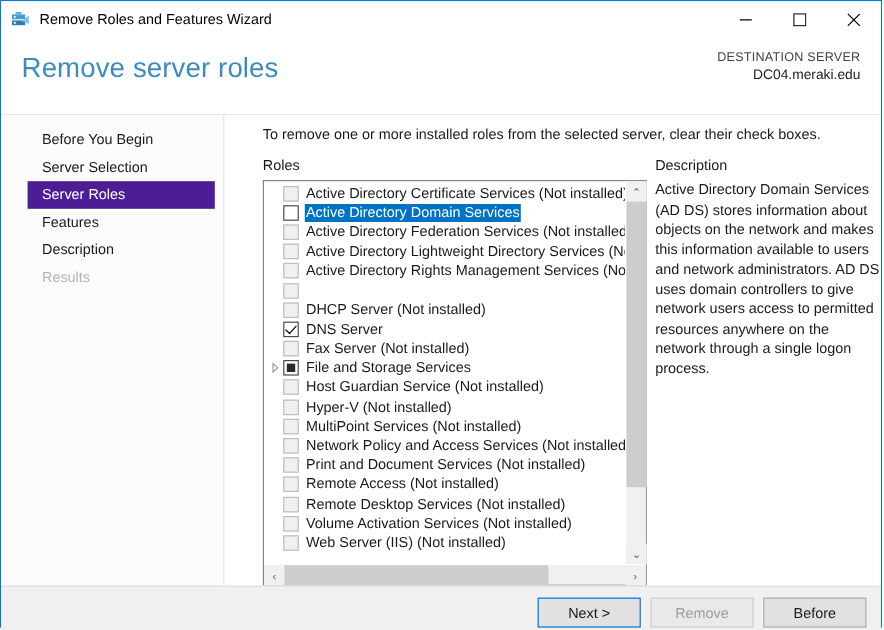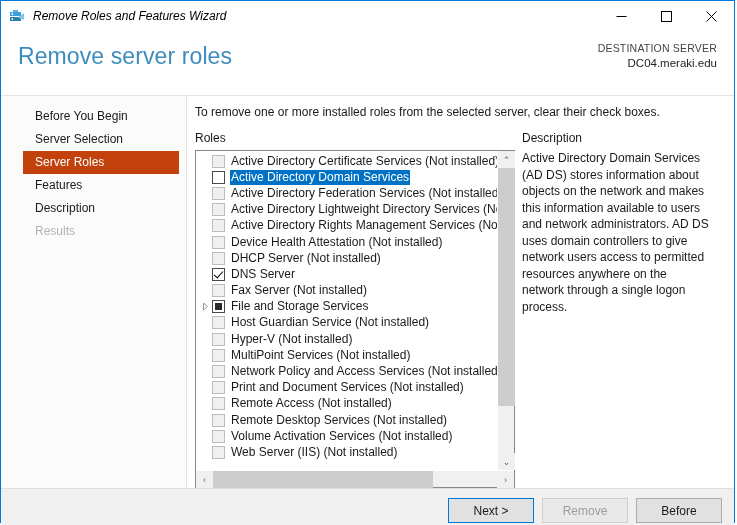--- a/index.html
+++ b/index.html
@@ -36,21 +36,20 @@
     width: 16px;
     height: 16px;
     margin-left: 8px;
     margin-right: 8px;
     flex: 0 0 auto;
   }
   #title-text {
     font-size: 12px;
     color: #000000;
     white-space: nowrap;
-    font-style: italic;
   }
   #winbuttons {
     position: absolute;
     right: 0;
     top: 0;
     display: flex;
     height: 30px;
   }
   .winbtn {
     width: 45px;
@@ -119,31 +118,31 @@
     line-height: 23px;
     margin-left: 22px;
     margin-right: 7px;
     padding-left: 12px;
     font-size: 12px;
     color: #1a1a1a;
     white-space: nowrap;
     cursor: default;
   }
   .nav-item.selected {
-    background: #c2410c;
+    background: #4c1d95;
     color: #ffffff;
   }
   .nav-item.disabled {
     color: #b4b4b4;
   }
 
   
   #main {
     position: absolute;
-    left: 178px;
+    left: 202px;
     top: 0;
     right: 0;
     height: 392px;
   }
   #instruction {
     position: absolute;
     left: 16px;
     top: 9px;
     font-size: 12px;
     color: #1a1a1a;
@@ -433,21 +432,20 @@
               <span class="role-label">Active Directory Lightweight Directory Services (Not installed)</span>
             </div>
             <div class="role-row">
               <span class="twisty"></span>
               <span class="cb"></span>
               <span class="role-label">Active Directory Rights Management Services (Not installed)</span>
             </div>
             <div class="role-row">
               <span class="twisty"></span>
               <span class="cb"></span>
-              <span class="role-label">Device Health Attestation (Not installed)</span>
             </div>
             <div class="role-row">
               <span class="twisty"></span>
               <span class="cb"></span>
               <span class="role-label">DHCP Server (Not installed)</span>
             </div>
             <div class="role-row">
               <span class="twisty"></span>
               <span class="cb enabled checked"></span>
               <span class="role-label">DNS Server</span>

